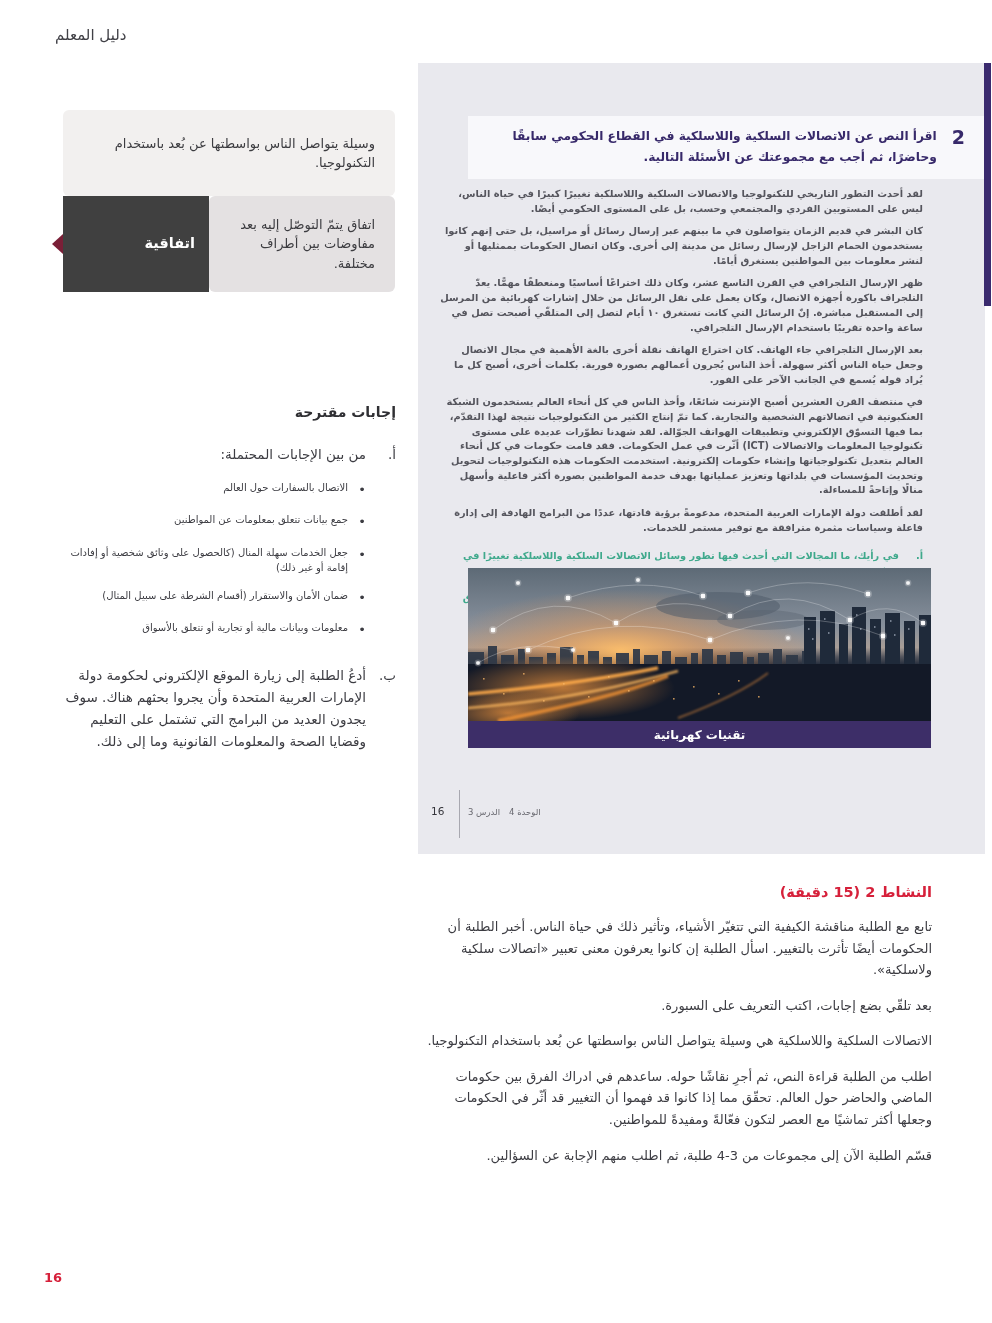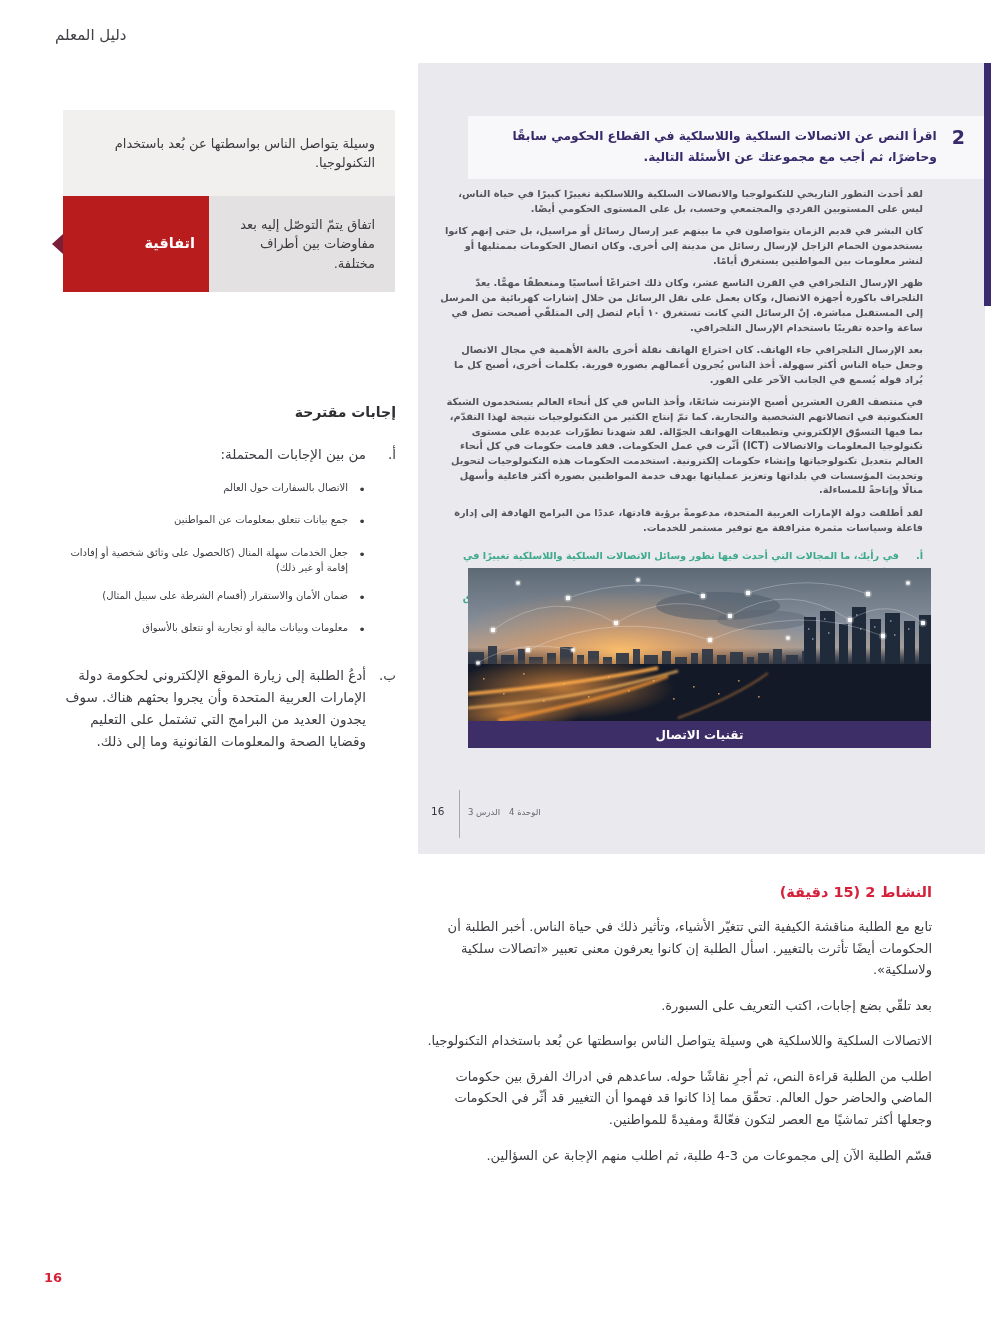--- a/index.html
+++ b/index.html
@@ -10,27 +10,27 @@
   
   .doc-header { position:absolute; left:55px; top:26px; font-size:15px; color:#404046; }
 
   
   .vocab { position:absolute; left:63px; width:332px; display:flex; flex-direction:row-reverse; direction:rtl; }
   .vocab.c1 { top:110px; height:86px; }
   .vocab.c2 { top:196px; height:96px; }
   .vterm { position:relative; width:146px; flex:0 0 146px; display:flex; align-items:center; color:#ffffff;
            font-weight:bold; font-size:14.5px; line-height:1.5; padding:0 14px; text-align:right; }
   .vterm.t1 { background:#c32c46; }
-  .vterm.t2 { background:#b91c1c; }
+  .vterm.t2 { background:#404040; }
   .notch { position:absolute; left:-11px; top:50%; margin-top:-10px; width:0; height:0;
            border-top:10px solid transparent; border-bottom:10px solid transparent; }
   .notch.n1 { border-right:11px solid #c32c46; }
   .notch.n2 { border-right:11px solid #7a1f37; }
   .vdef { flex:1; display:flex; align-items:center; justify-content:flex-end; text-align:right;
-          font-size:13px; color:#3c3c40; line-height:1.5; padding:8px 20px 8px 10px; direction:rtl; }
+          font-size:13px; color:#3c3c40; line-height:1.5; padding:8px 20px 8px 10px; direction:rtl;border-radius:6px; }
   .vdef.d1 { background:#f2f0ef; }
   .vdef.d2 { background:#e4e1e2; }
 
   
   .answers { position:absolute; left:58px; top:404px; width:338px; direction:rtl; text-align:right; color:#3c3c42; }
   .ans-heading { font-weight:bold; font-size:14px; color:#2f2f33; margin-bottom:24px; }
   .ans-row { display:flex; direction:rtl; font-size:13.5px; line-height:1.6; margin-bottom:14px; }
   .ans-label { flex:0 0 30px; }
   .ans-text { flex:1; }
   .bullet-row { display:flex; direction:rtl; font-size:10px; line-height:1.5; margin-bottom:13px; padding-right:30px; }
@@ -287,21 +287,21 @@
           <circle cx="440" cy="15" r="3.4" opacity="0.22"></circle>
             <rect x="438.2" y="13.2" width="3.6" height="3.6" rx="1" opacity="0.9"></rect>
           <circle cx="320" cy="70" r="3.4" opacity="0.22"></circle>
             <rect x="318.2" y="68.2" width="3.6" height="3.6" rx="1" opacity="0.9"></rect>
           <circle cx="10" cy="95" r="3.4" opacity="0.22"></circle>
             <rect x="8.2" y="93.2" width="3.6" height="3.6" rx="1" opacity="0.9"></rect>
           <circle cx="105" cy="82" r="3.4" opacity="0.22"></circle>
             <rect x="103.2" y="80.2" width="3.6" height="3.6" rx="1" opacity="0.9"></rect>
         </g>
       </svg>
-      <div class="caption-bar">تقنيات الاتصال</div>
+      <div class="caption-bar">تقنيات كهربائية</div>
     </div>
 
     <div class="pfoot-num">16</div>
     <div class="pfoot-line"></div>
     <div class="pfoot-lesson">
       <span>الوحدة 4</span>
       <span>الدرس 3</span>
     </div>
   </div>
 

